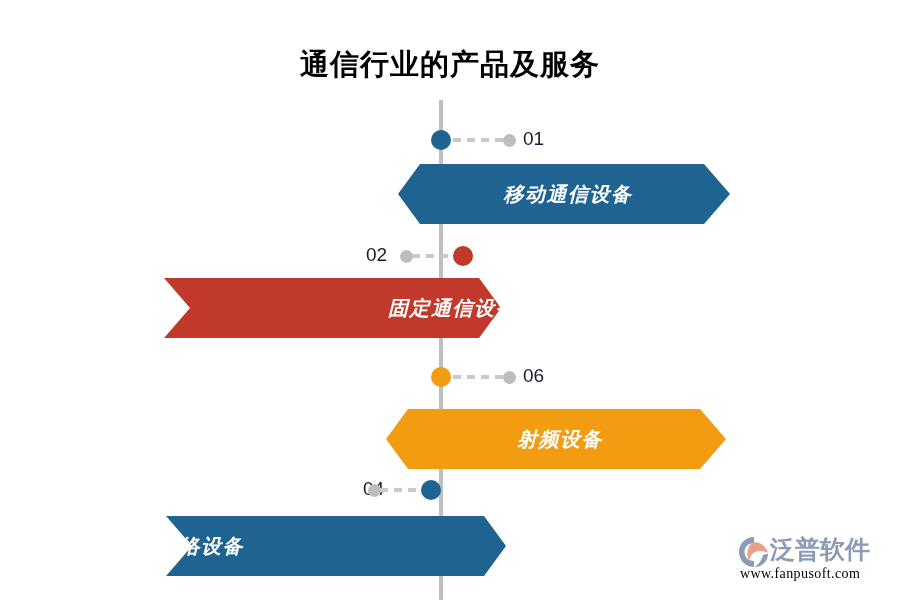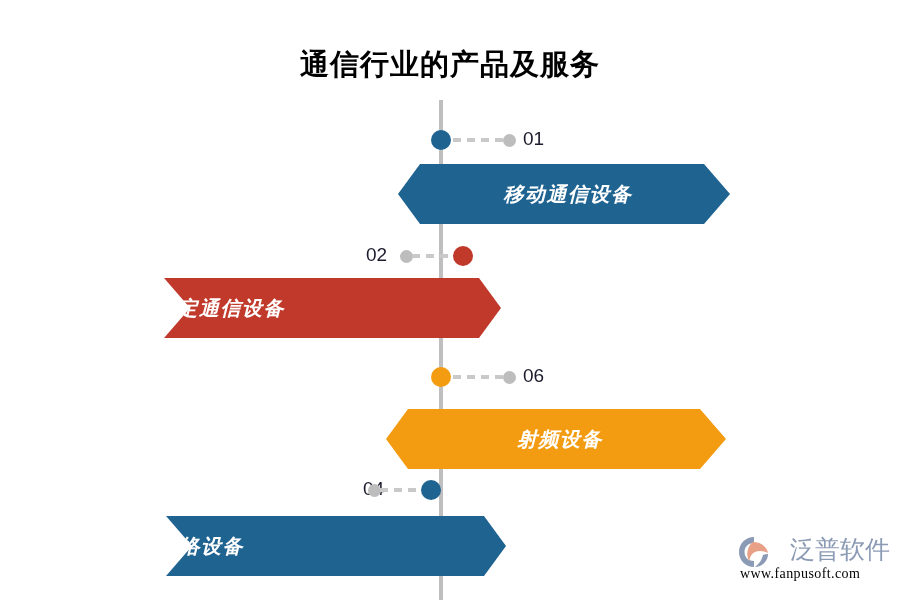--- a/index.html
+++ b/index.html
@@ -96,22 +96,22 @@
   .ribbon.left-side .tail{
     position:absolute;left:0;top:0;width:34px;height:100%;
     background:#ffffff;
     clip-path:polygon(0% 0%, 8px 0%, 34px 50%, 8px 100%, 0% 100%);
   }
 
   
   .logo{position:absolute;right:14px;bottom:12px;width:148px;height:56px;}
   .logo .mark{position:absolute;left:0;top:4px;width:34px;height:32px;}
   .logo .brand{
-    position:absolute;left:52px;top:0px;
-    font-size:25px;font-weight:400;color:#8c9bb5;
+    position:absolute;left:32px;top:0px;
+    font-size:25px;font-weight:700;color:#8c9bb5;
     line-height:34px;white-space:nowrap;letter-spacing:0px;
   }
   .logo .url{
     position:absolute;left:2px;top:33px;
     font-size:14px;color:#000000;
     font-family:"Liberation Serif","DejaVu Serif",serif;
     line-height:18px;white-space:nowrap;letter-spacing:.4px;
   }
 </style>
 </head>
@@ -137,21 +137,21 @@
 
   <div class="marker" style="left:334px;top:246px;width:110px;margin-left:32px;">
     <div class="num" style="left:0;">02</div>
     <div class="dot-end" style="left:34px;"></div>
     <div class="dash" style="left:46px;width:44px;"></div>
     <div class="dot-main" style="left: 87px; background: rgb(192, 57, 43);"></div>
   </div>
   <div class="ribbon left-side" style="left:156px;top:278px;width:345px;">
     <div class="body" style="background: rgb(192, 57, 43);"></div>
     <div class="tail"></div>
-    <div class="lbl" style="left:0;width:345px;text-align:left;">固定通信设备</div>
+    <div class="lbl" style="left:16px;width:345px;text-align:right;">固定通信设备</div>
   </div>
 
   <div class="marker" style="left:431px;top:367px;width:110px;">
     <div class="dot-main" style="background: rgb(243, 156, 18);"></div>
     <div class="dash" style="left:22px;width:50px;"></div>
     <div class="dot-end" style="left:72px;"></div>
     <div class="num" style="left:92px;">06</div>
   </div>
   <div class="ribbon right-side" style="left:386px;top:409px;width:348px;">
     <div class="body" style="background: rgb(243, 156, 18);"></div>

